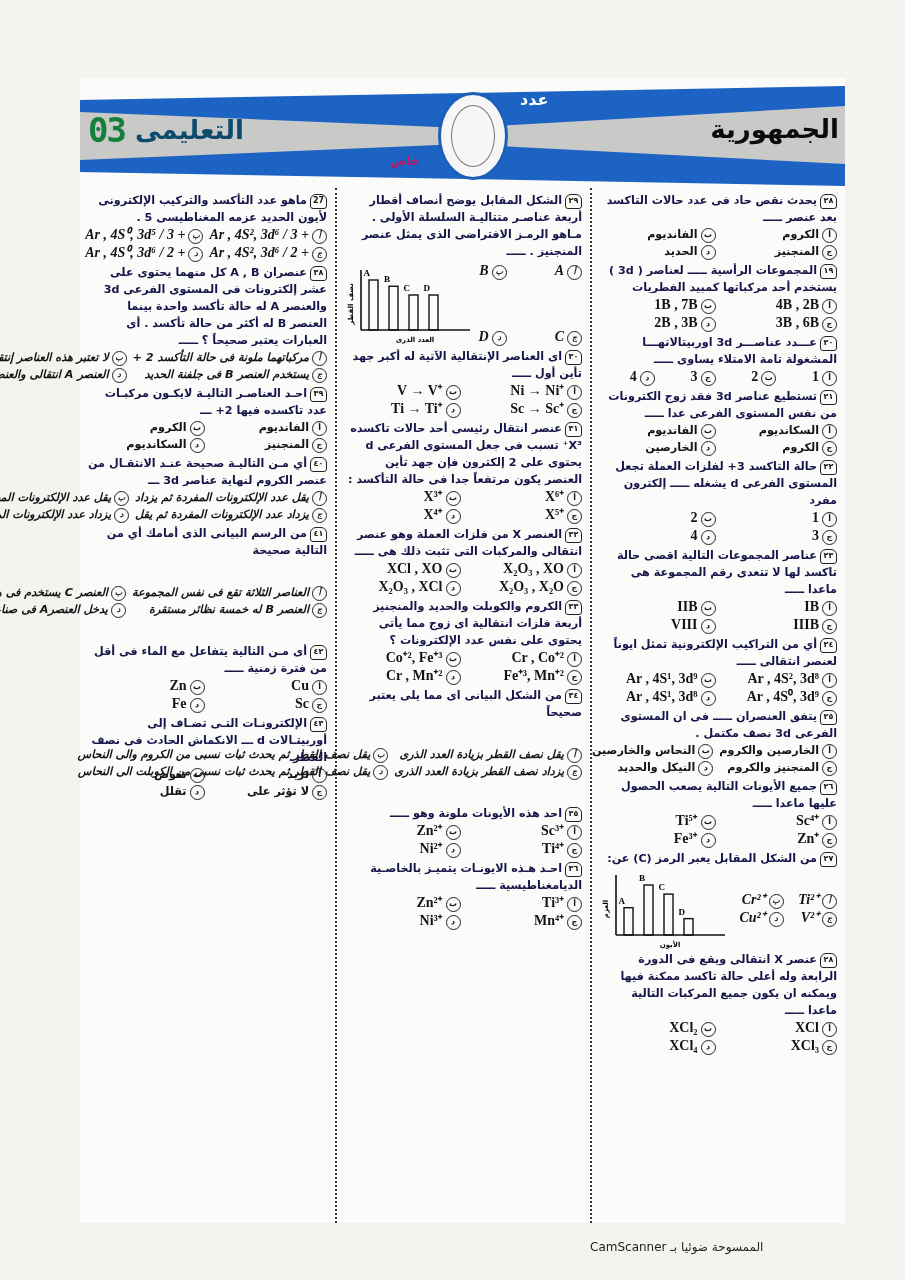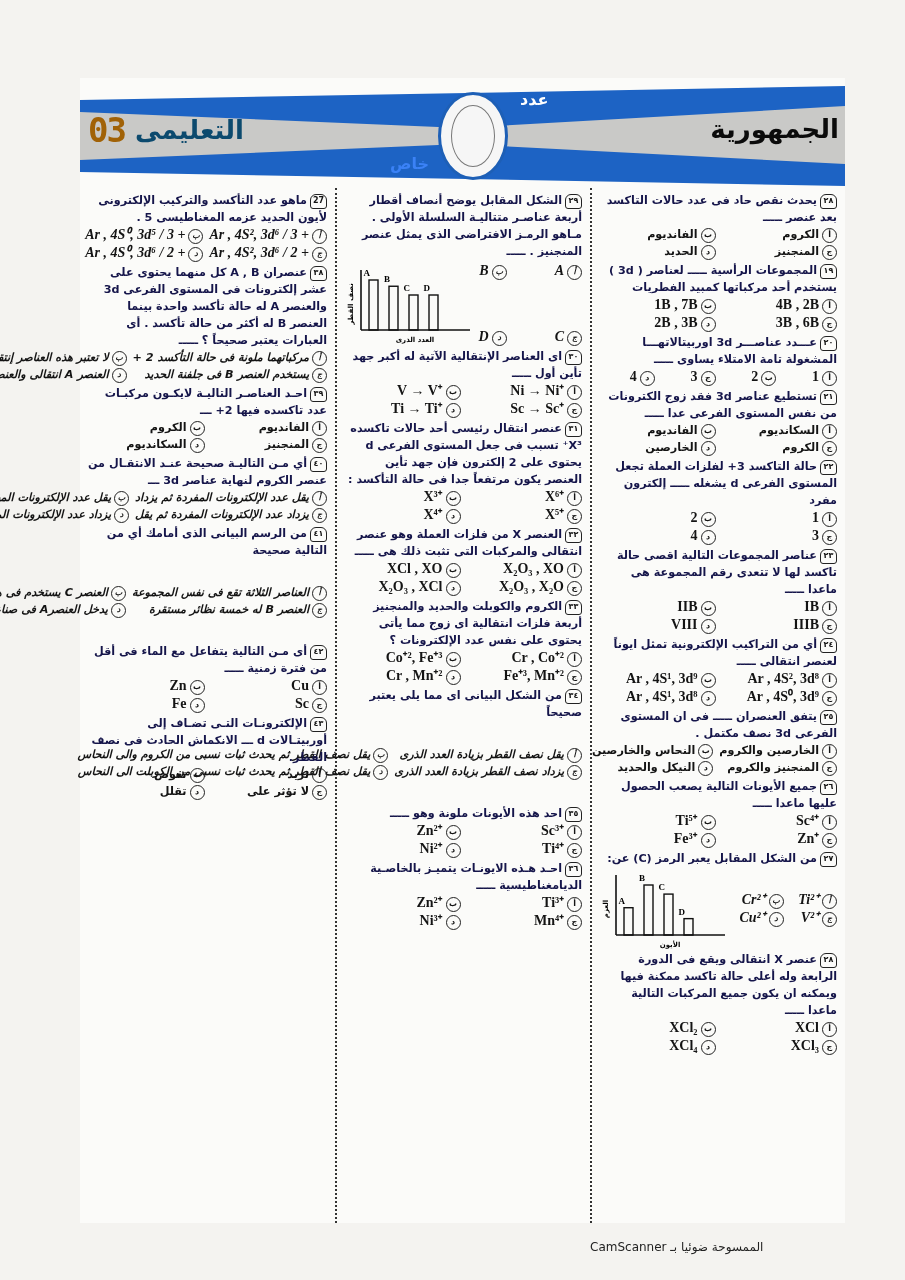--- a/index.html
+++ b/index.html
@@ -2,24 +2,24 @@
 <html><head>
 <meta charset="utf-8">
 <style>
   html,body{margin:0;padding:0;}
   body{width:905px;height:1280px;background:#f4f3f0;font-family:"DejaVu Sans",sans-serif;position:relative;overflow:hidden;color:#141414;}
   .page{position:absolute;left:80px;top:78px;width:765px;height:1145px;background:#fbfbf9;}
   .banner{position:absolute;left:0;top:8px;width:765px;height:100px;}
   .banner svg{position:absolute;left:0;top:0;}
   .b-right{position:absolute;right:6px;top:28px;font-family:"DejaVu Sans",sans-serif;font-weight:bold;font-size:26px;color:#0b0b0b;direction:rtl;}
   .b-left{position:absolute;left:8px;top:24px;font-weight:bold;direction:rtl;display:flex;align-items:center;gap:10px;}
-  .b-left .num{font-family:"DejaVu Sans Mono",monospace;font-size:34px;font-weight:bold;color:#a16207;letter-spacing:-2px;}
+  .b-left .num{font-family:"DejaVu Sans Mono",monospace;font-size:34px;font-weight:bold;color:#15803d;letter-spacing:-2px;}
   .b-left .word{font-size:26px;color:#0c4a6e;}
   .b-adad{position:absolute;left:440px;top:4px;font-size:16px;font-weight:bold;color:#fff;direction:rtl;}
-  .b-khas{position:absolute;left:310px;top:68px;font-size:16px;font-weight:bold;color:#3b82f6;direction:rtl;}
+  .b-khas{position:absolute;left:310px;top:68px;font-size:12px;font-weight:bold;color:#be185d;direction:rtl;}
   .seal{position:absolute;left:358px;top:6px;width:70px;height:88px;border-radius:50%;background:#f6f6f6;border:3px solid #1d5fb6;box-sizing:border-box;}
   .seal::after{content:"";position:absolute;left:10px;top:10px;right:10px;bottom:10px;border-radius:50%;border:1px solid #777;}
   .cols{position:absolute;left:0;top:110px;width:765px;height:1035px;display:flex;flex-direction:row-reverse;}
   .col{width:255px;padding:4px 8px 0 8px;box-sizing:border-box;direction:rtl;font-size:11.2px;line-height:17px;font-weight:bold;position:relative;}
   .col.sep{border-left:2px dotted #333;}
   .q{margin-bottom:2px;}
   .qn{display:inline-block;width:15px;height:13px;border:1.5px solid #222;border-radius:6px 6px 3px 3px;font-size:8px;line-height:12px;text-align:center;margin-left:3px;vertical-align:middle;}
   .qtext{color:#15154a;}
   .opts{display:grid;grid-template-columns:1fr 1fr;column-gap:6px;direction:rtl;}
   .opts.one{grid-template-columns:1fr 1fr;font-style:italic;}

